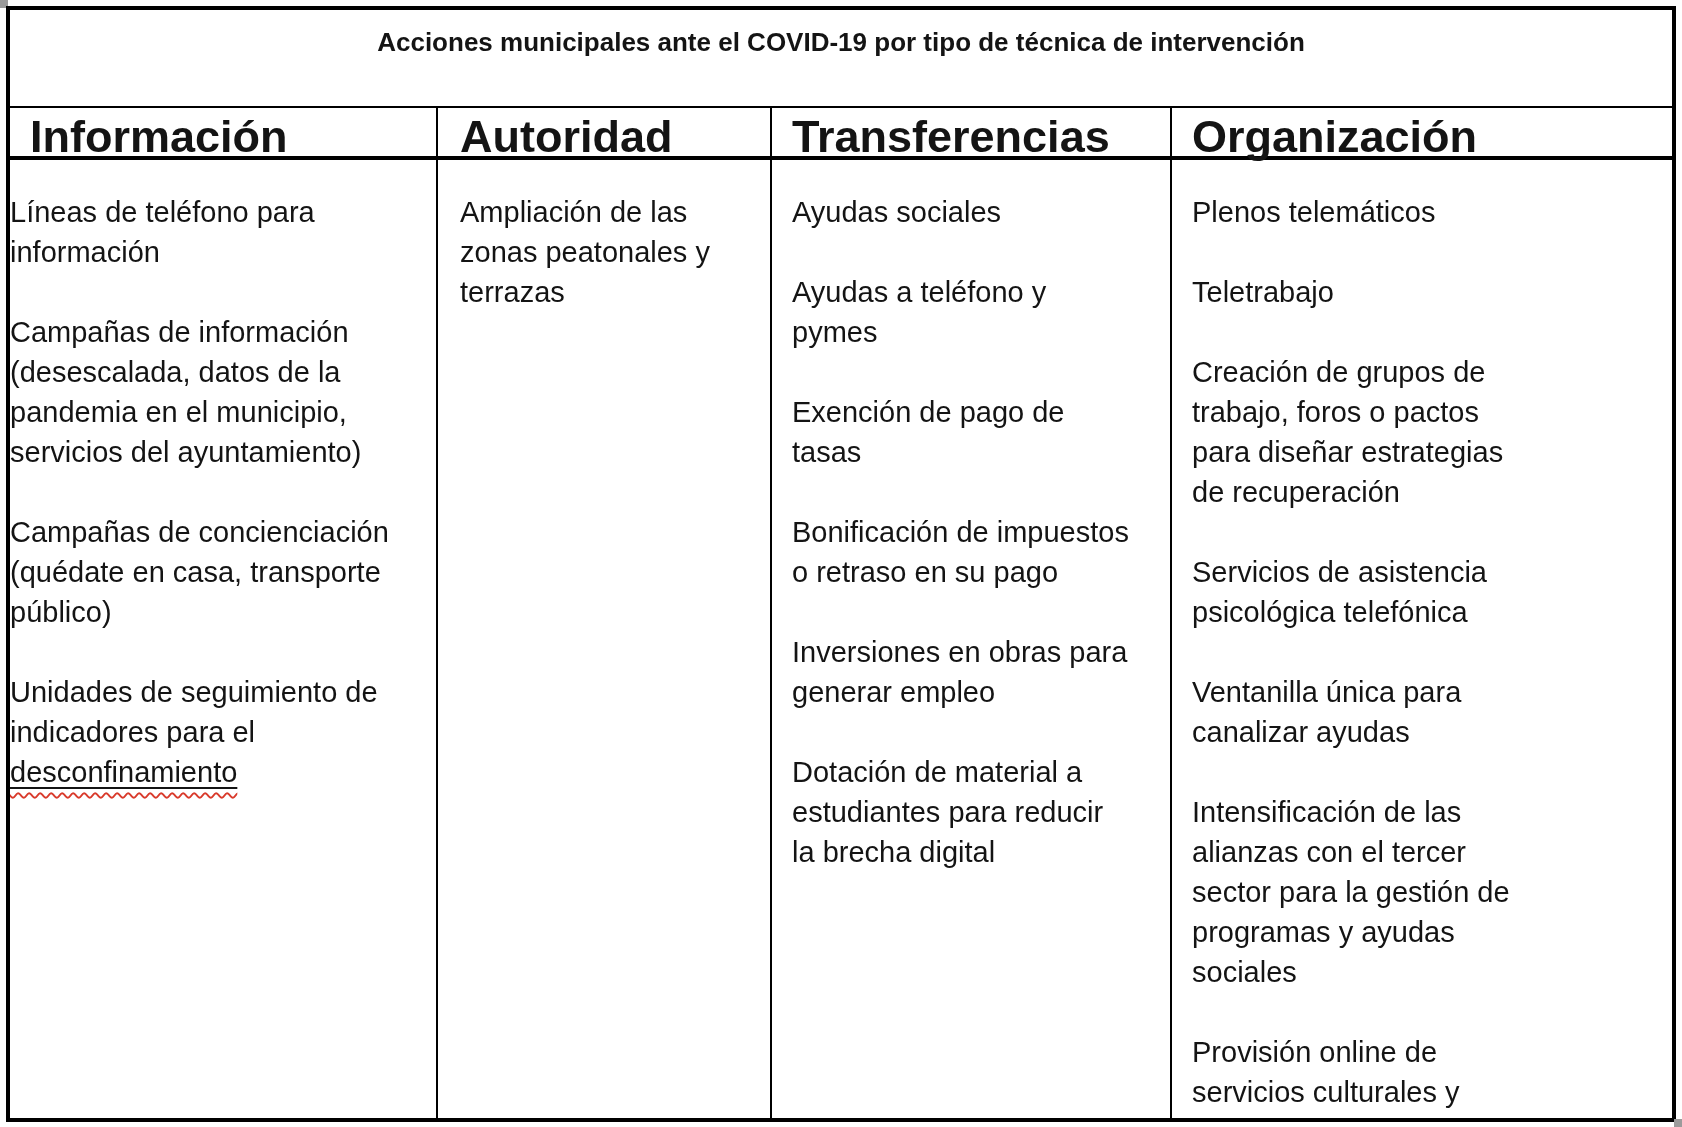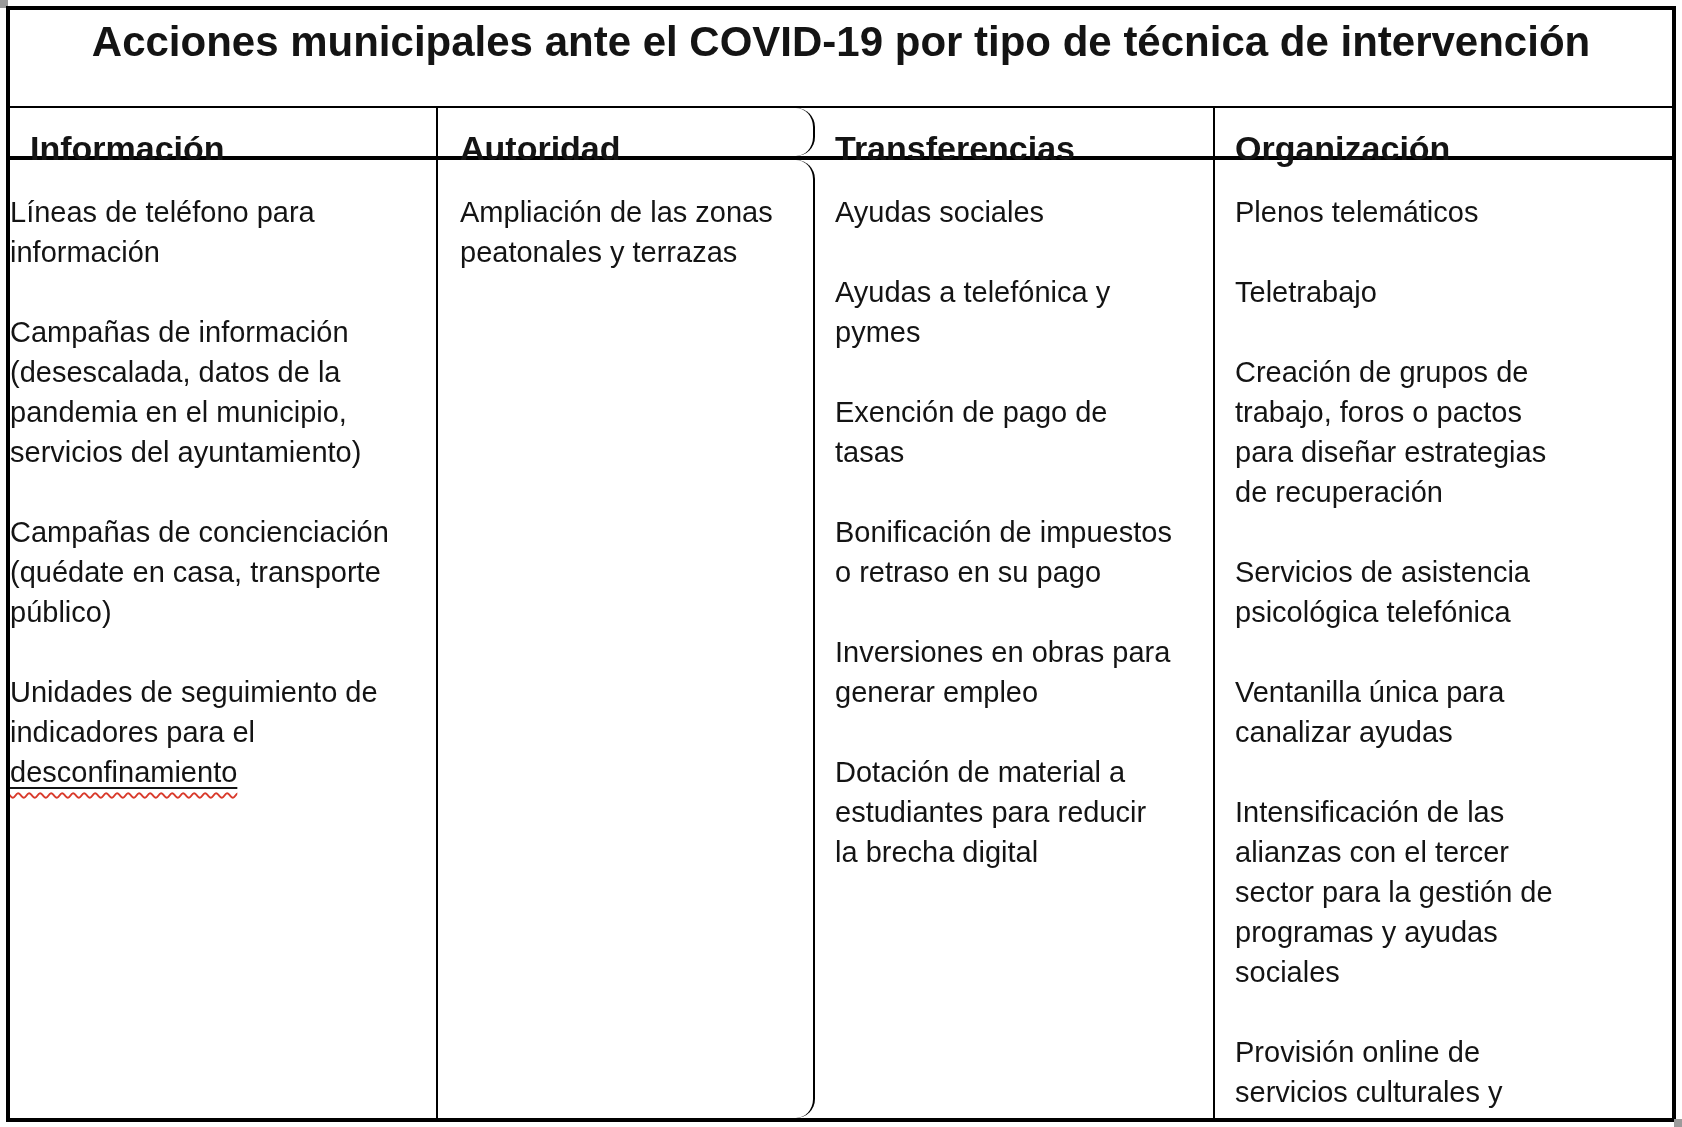--- a/index.html
+++ b/index.html
@@ -21,46 +21,46 @@
   }
   .title-row{
     height:98px;flex:0 0 98px;
     border-bottom:2px solid var(--border,#000);
     box-sizing:border-box;
     text-align:center;
     padding-top:10px;
   }
   .title-row h1{
     margin:0;
-    font-size:42px;line-height:44px;
+    font-size:26px;line-height:44px;
     font-weight:bold;
   }
   .header-row{
     flex:0 0 52px;height:52px;
     border-bottom:4px solid var(--border,#000);
     box-sizing:border-box;
     display:flex;
   }
   .body-row{
     flex:1 1 auto;
     display:flex;
     overflow:hidden;
   }
   .c1{width:428px;}
-  .c2{width:377px;border-radius:19px;}
+  .c2{width:334px;}
   .c3{width:400px;}
   .c4{width:392px;}
   .cell{
     box-sizing:border-box;
     flex:0 0 auto;
   }
   .sep{border-right:2px solid var(--border,#000);}
   .header-cell{
-    font-size:34px;font-weight:bold;line-height:44px;
-    padding-top:18px;
+    font-size:45px;font-weight:bold;line-height:44px;
+    padding-top:7px;
   }
   .header-cell.c1{padding-left:20px;}
   .header-cell.c2{padding-left:22px;}
   .header-cell.c3{padding-left:20px;}
   .header-cell.c4{padding-left:20px;}
   .body-cell{
     font-size:29px;line-height:40px;
     padding-top:32px;
   }
   .body-cell.c1{padding-right:16px;}
@@ -119,21 +119,21 @@
         <p>Campañas de concienciación (quédate en casa, transporte público)</p>
         <p><span>Unidades de seguimiento de indicadores para el </span><span class="u-black"><span class="squiggle">desconfinamiento</span></span></p>
       </div>
 
       <div class="cell body-cell c2 sep">
         <p>Ampliación de las zonas peatonales y terrazas</p>
       </div>
 
       <div class="cell body-cell c3 sep">
         <p>Ayudas sociales</p>
-        <p>Ayudas a telefónica y pymes</p>
+        <p>Ayudas a teléfono y pymes</p>
         <p>Exención de pago de tasas</p>
         <p>Bonificación de impuestos o retraso en su pago</p>
         <p>Inversiones en obras para generar empleo</p>
         <p>Dotación de material a estudiantes para reducir la brecha digital</p>
       </div>
 
       <div class="cell body-cell c4">
         <p>Plenos telemáticos</p>
         <p>Teletrabajo</p>
         <p>Creación de grupos de trabajo, foros o pactos para diseñar estrategias de recuperación</p>

